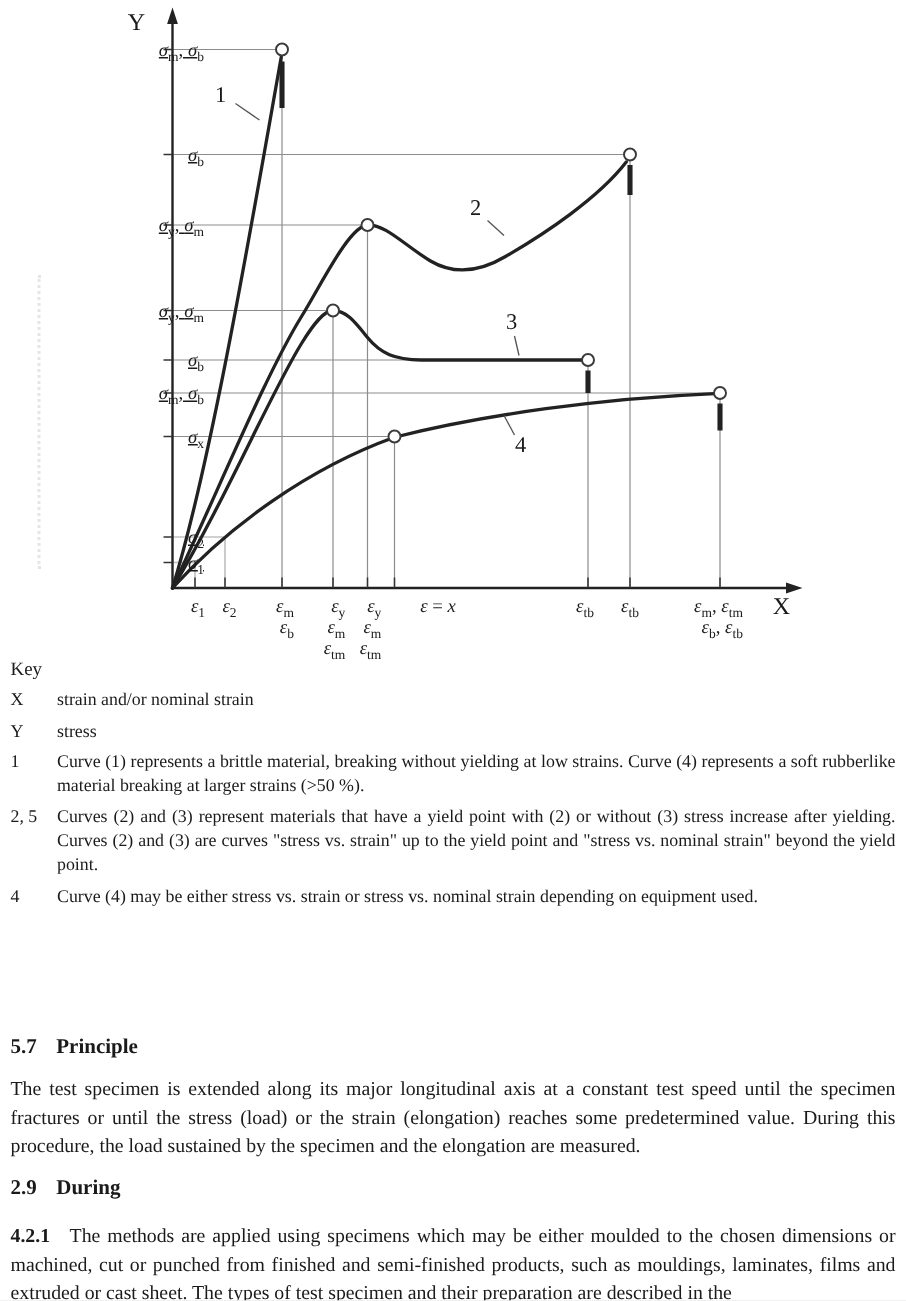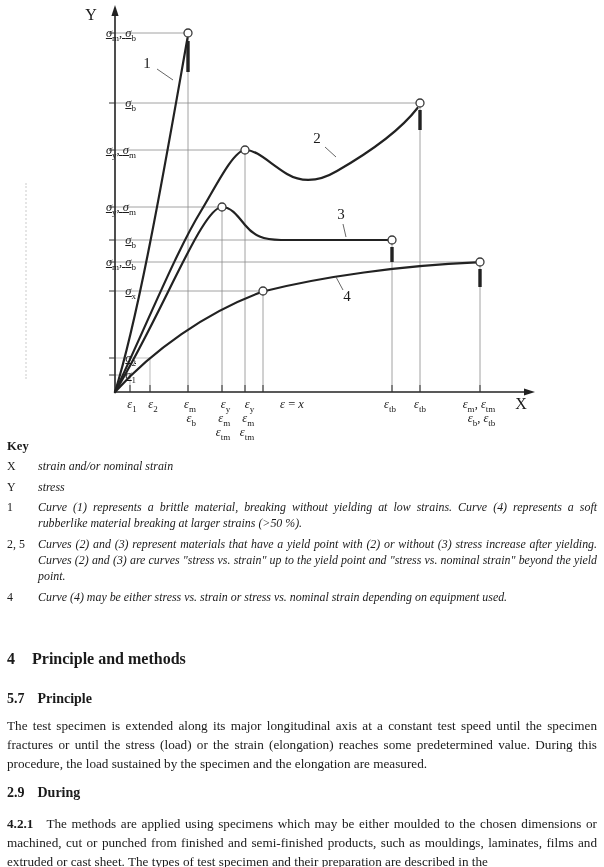--- a/index.html
+++ b/index.html
@@ -19,24 +19,24 @@
   .clab{font-family:"Liberation Serif",serif;font-size:15px;fill:#1a1a1a;text-anchor:middle;}
   .axletter{font-family:"Liberation Serif",serif;font-size:16px;fill:#1a1a1a;text-anchor:middle;}
   .ylab{position:absolute;right:468px;font-size:12.5px;white-space:nowrap;line-height:14px;text-decoration:underline;}
   .xlab{position:absolute;top:397px;transform:translateX(-50%);text-align:center;font-size:12.5px;line-height:14px;white-space:nowrap;}
   .xlab div{height:14px;text-align:right;}
   .lab i{font-style:italic;}
   .lab sub{font-size:9px;}
   .wm{position:absolute;left:25px;top:183px;height:196px;width:0;border-left:2px dotted rgba(0,0,0,0.10);}
   
   .key{position:absolute;left:7px;right:7px;top:438px;font-size:11.9px;line-height:1.33;}
-  .key-title{font-weight:bold;font-size:12.6px;margin-bottom:4px;}
+  .key-title{font-weight:normal;font-size:12.6px;margin-bottom:4px;}
   .key-row{display:flex;margin-bottom:5px;}
   .key-sym{flex:0 0 31px;}
-  .key-text{flex:1;text-align:justify;font-style:italic;}
+  .key-text{flex:1;text-align:justify;}
   
   .caption{position:absolute;top:597px;left:0;width:100%;text-align:center;font-weight:bold;font-size:13.5px;}
   .h-main{position:absolute;top:650px;left:7px;font-size:16px;font-weight:bold;}
   .h-main .num{margin-right:17px;}
   .h-sub{position:absolute;left:7px;font-size:14px;font-weight:bold;}
   .h-sub .num{margin-right:13px;}
   .h-41{top:691px;} .h-42{top:785px;}
   .para{position:absolute;left:7px;right:7px;font-size:13.2px;line-height:1.45;text-align:justify;}
   .p-41{top:716px;} .p-421{top:814px;}
   .p-421 b{margin-right:13px;}
@@ -201,23 +201,20 @@
       <span class="key-sym">2, 5</span>
       <span class="key-text">Curves (2) and (3) represent materials that have a yield point with (2) or without (3) stress increase after yielding. Curves (2) and (3) are curves "stress vs. strain" up to the yield point and "stress vs. nominal strain" beyond the yield point.</span>
     </div>
     <div class="key-row">
       <span class="key-sym">4</span>
       <span class="key-text">Curve (4) may be either stress vs. strain or stress vs. nominal strain depending on equipment used.</span>
     </div>
   </div>
 
 
-  <div class="h-main">
-    <span class="num">4</span><span>Principle and methods</span>
-  </div>
 
   <div class="h-sub h-41">
     <span class="num">5.7</span><span>Principle</span>
   </div>
 
   <div class="para p-41">The test specimen is extended along its major longitudinal axis at a constant test speed until the specimen fractures or until the stress (load) or the strain (elongation) reaches some predetermined value. During this procedure, the load sustained by the specimen and the elongation are measured.</div>
 
   <div class="h-sub h-42">
     <span class="num">2.9</span><span>During</span>
   </div>

